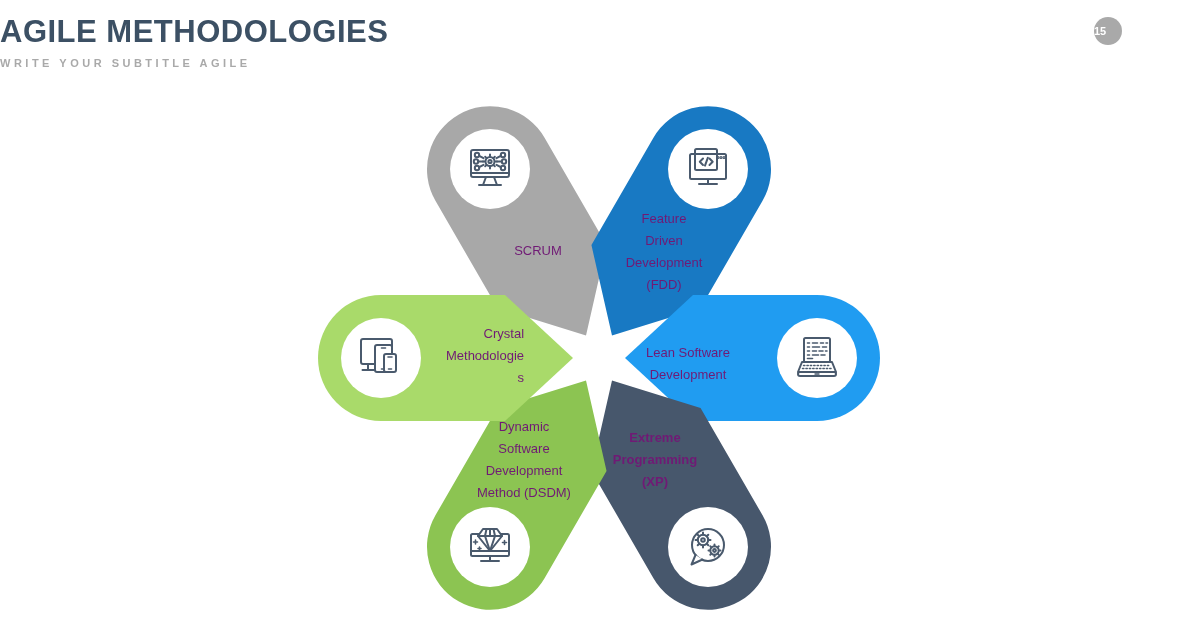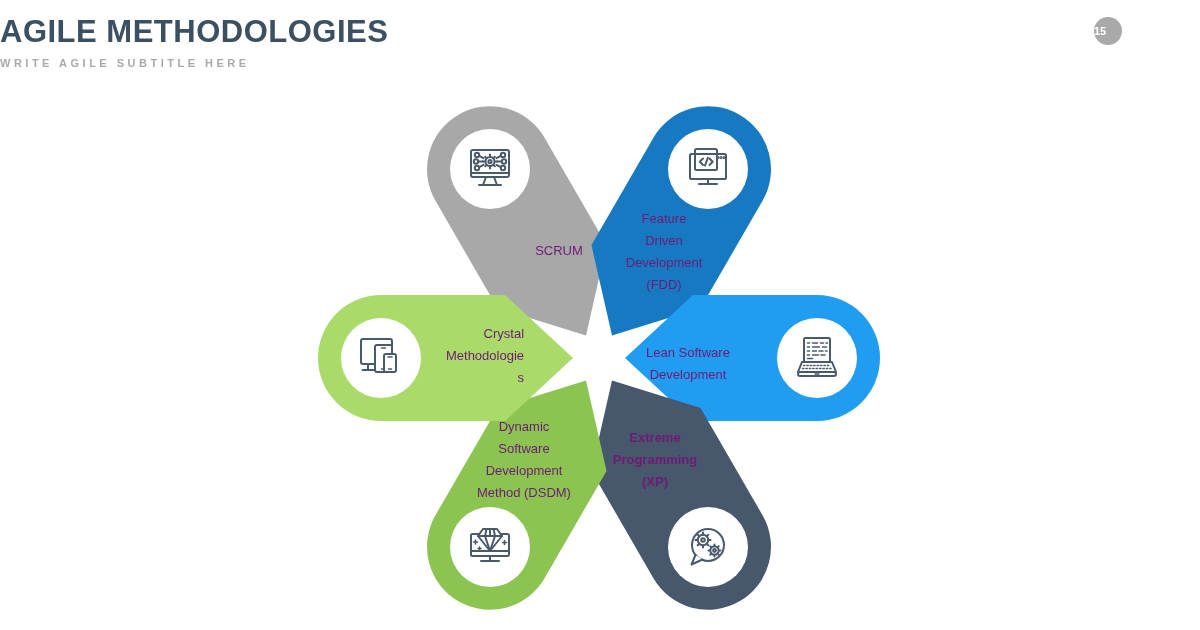--- a/index.html
+++ b/index.html
@@ -22,35 +22,35 @@
     border-radius:50%;background:#a9a9a9;color:#ffffff;
     font-size:11px;font-weight:700;display:flex;align-items:center;justify-content:flex-start;
   }
   
   .flower{position:absolute;left:0;top:0;}
   .petal-label{
     position:absolute;transform:translate(-50%,-50%);
     color:#701a75;font-size:13px;line-height:22px;text-align:center;
     white-space:pre-line;width:max-content;max-width:170px;
   }
-  .lbl-scrum   {left:559px;top:251px;}
+  .lbl-scrum   {left:538px;top:251px;}
   .lbl-fdd     {left:664px;top:252px;}
   .lbl-lean    {left:688px;top:364px;}
   .lbl-xp      {left:655px;top:460px;font-weight:bold;}
   .lbl-dsdm    {left:524px;top:460px;}
   .lbl-crystal {left:485px;top:356px;text-align:right;}
 </style>
 </head>
 <body>
 
 <div class="slide">
 
   <div class="header">
     <div class="title">AGILE METHODOLOGIES</div>
-    <div class="subtitle">WRITE AGILE SUBTITLE HERE</div>
+    <div class="subtitle">WRITE YOUR SUBTITLE AGILE</div>
   </div>
   <div class="page-badge">
     <span>15</span>
   </div>
 
   <svg class="flower" width="1200" height="630" viewBox="0 0 1200 630">
 
     <g>
       <path d="M 26 0 L 94 -63 L 218 -63 A 63 63 0 0 1 218 63 L 94 63 Z" transform="translate(599,358) rotate(240)" fill="#a8a8a8"></path>
       <path d="M 26 0 L 94 -63 L 218 -63 A 63 63 0 0 1 218 63 L 94 63 Z" transform="translate(599,358) rotate(300)" fill="#1879c3"></path>

